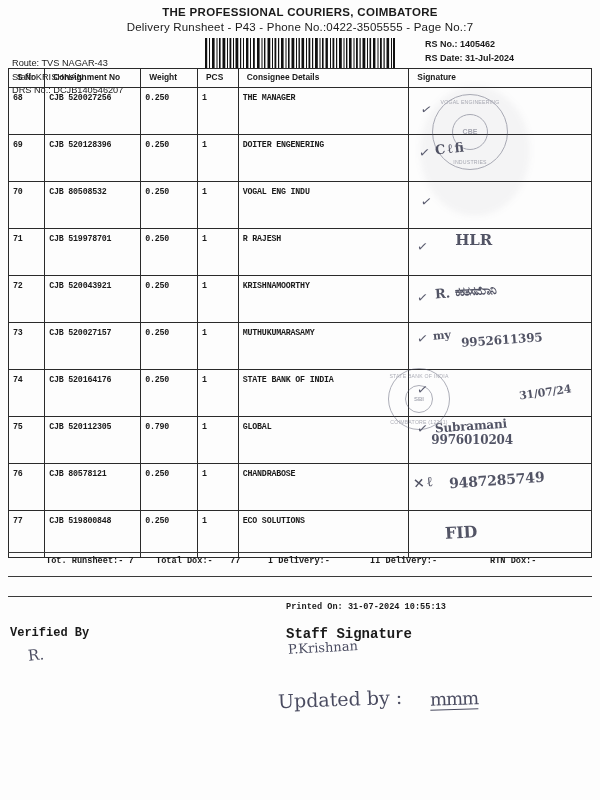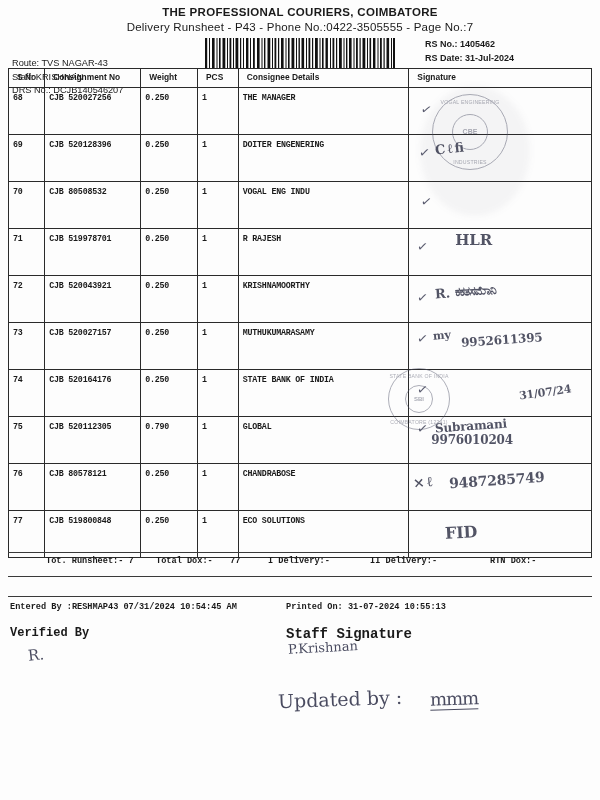--- a/index.html
+++ b/index.html
@@ -453,21 +453,20 @@
       <span class="cellpos" style="left:228px;">I Delivery:-</span>
       <span class="cellpos" style="left:330px;">II Delivery:-</span>
       <span class="cellpos" style="left:450px;">RTN Dox:-</span>
     </div>
   </div>
 
   <div class="rule" style="top:552px;"></div>
   <div class="rule" style="top:576px;"></div>
   <div class="rule" style="top:596px;"></div>
 
-  <div class="entered">Entered By :RESHMAP43 07/31/2024 10:54:45 AM</div>
   <div class="printed">Printed On: 31-07-2024 10:55:13</div>
 
   <div class="verified">Verified By</div>
   <div class="staffsig">Staff Signature</div>
 
   <div class="ink" style="left:28px; top:646px; font-size:15px; transform:rotate(-6deg);">R.</div>
   <div class="ink" style="left:288px; top:640px; font-size:13px; transform:rotate(-3deg);">P.Krishnan</div>
 
   <div class="ink" style="left:278px; top:688px; font-size:19px; transform:rotate(-2deg);">Updated by :</div>
   <div class="ink" style="left:430px; top:688px; font-size:18px; letter-spacing:-1px; transform:rotate(-2deg); border-bottom:1px solid #2b2d45;">mmm</div>

